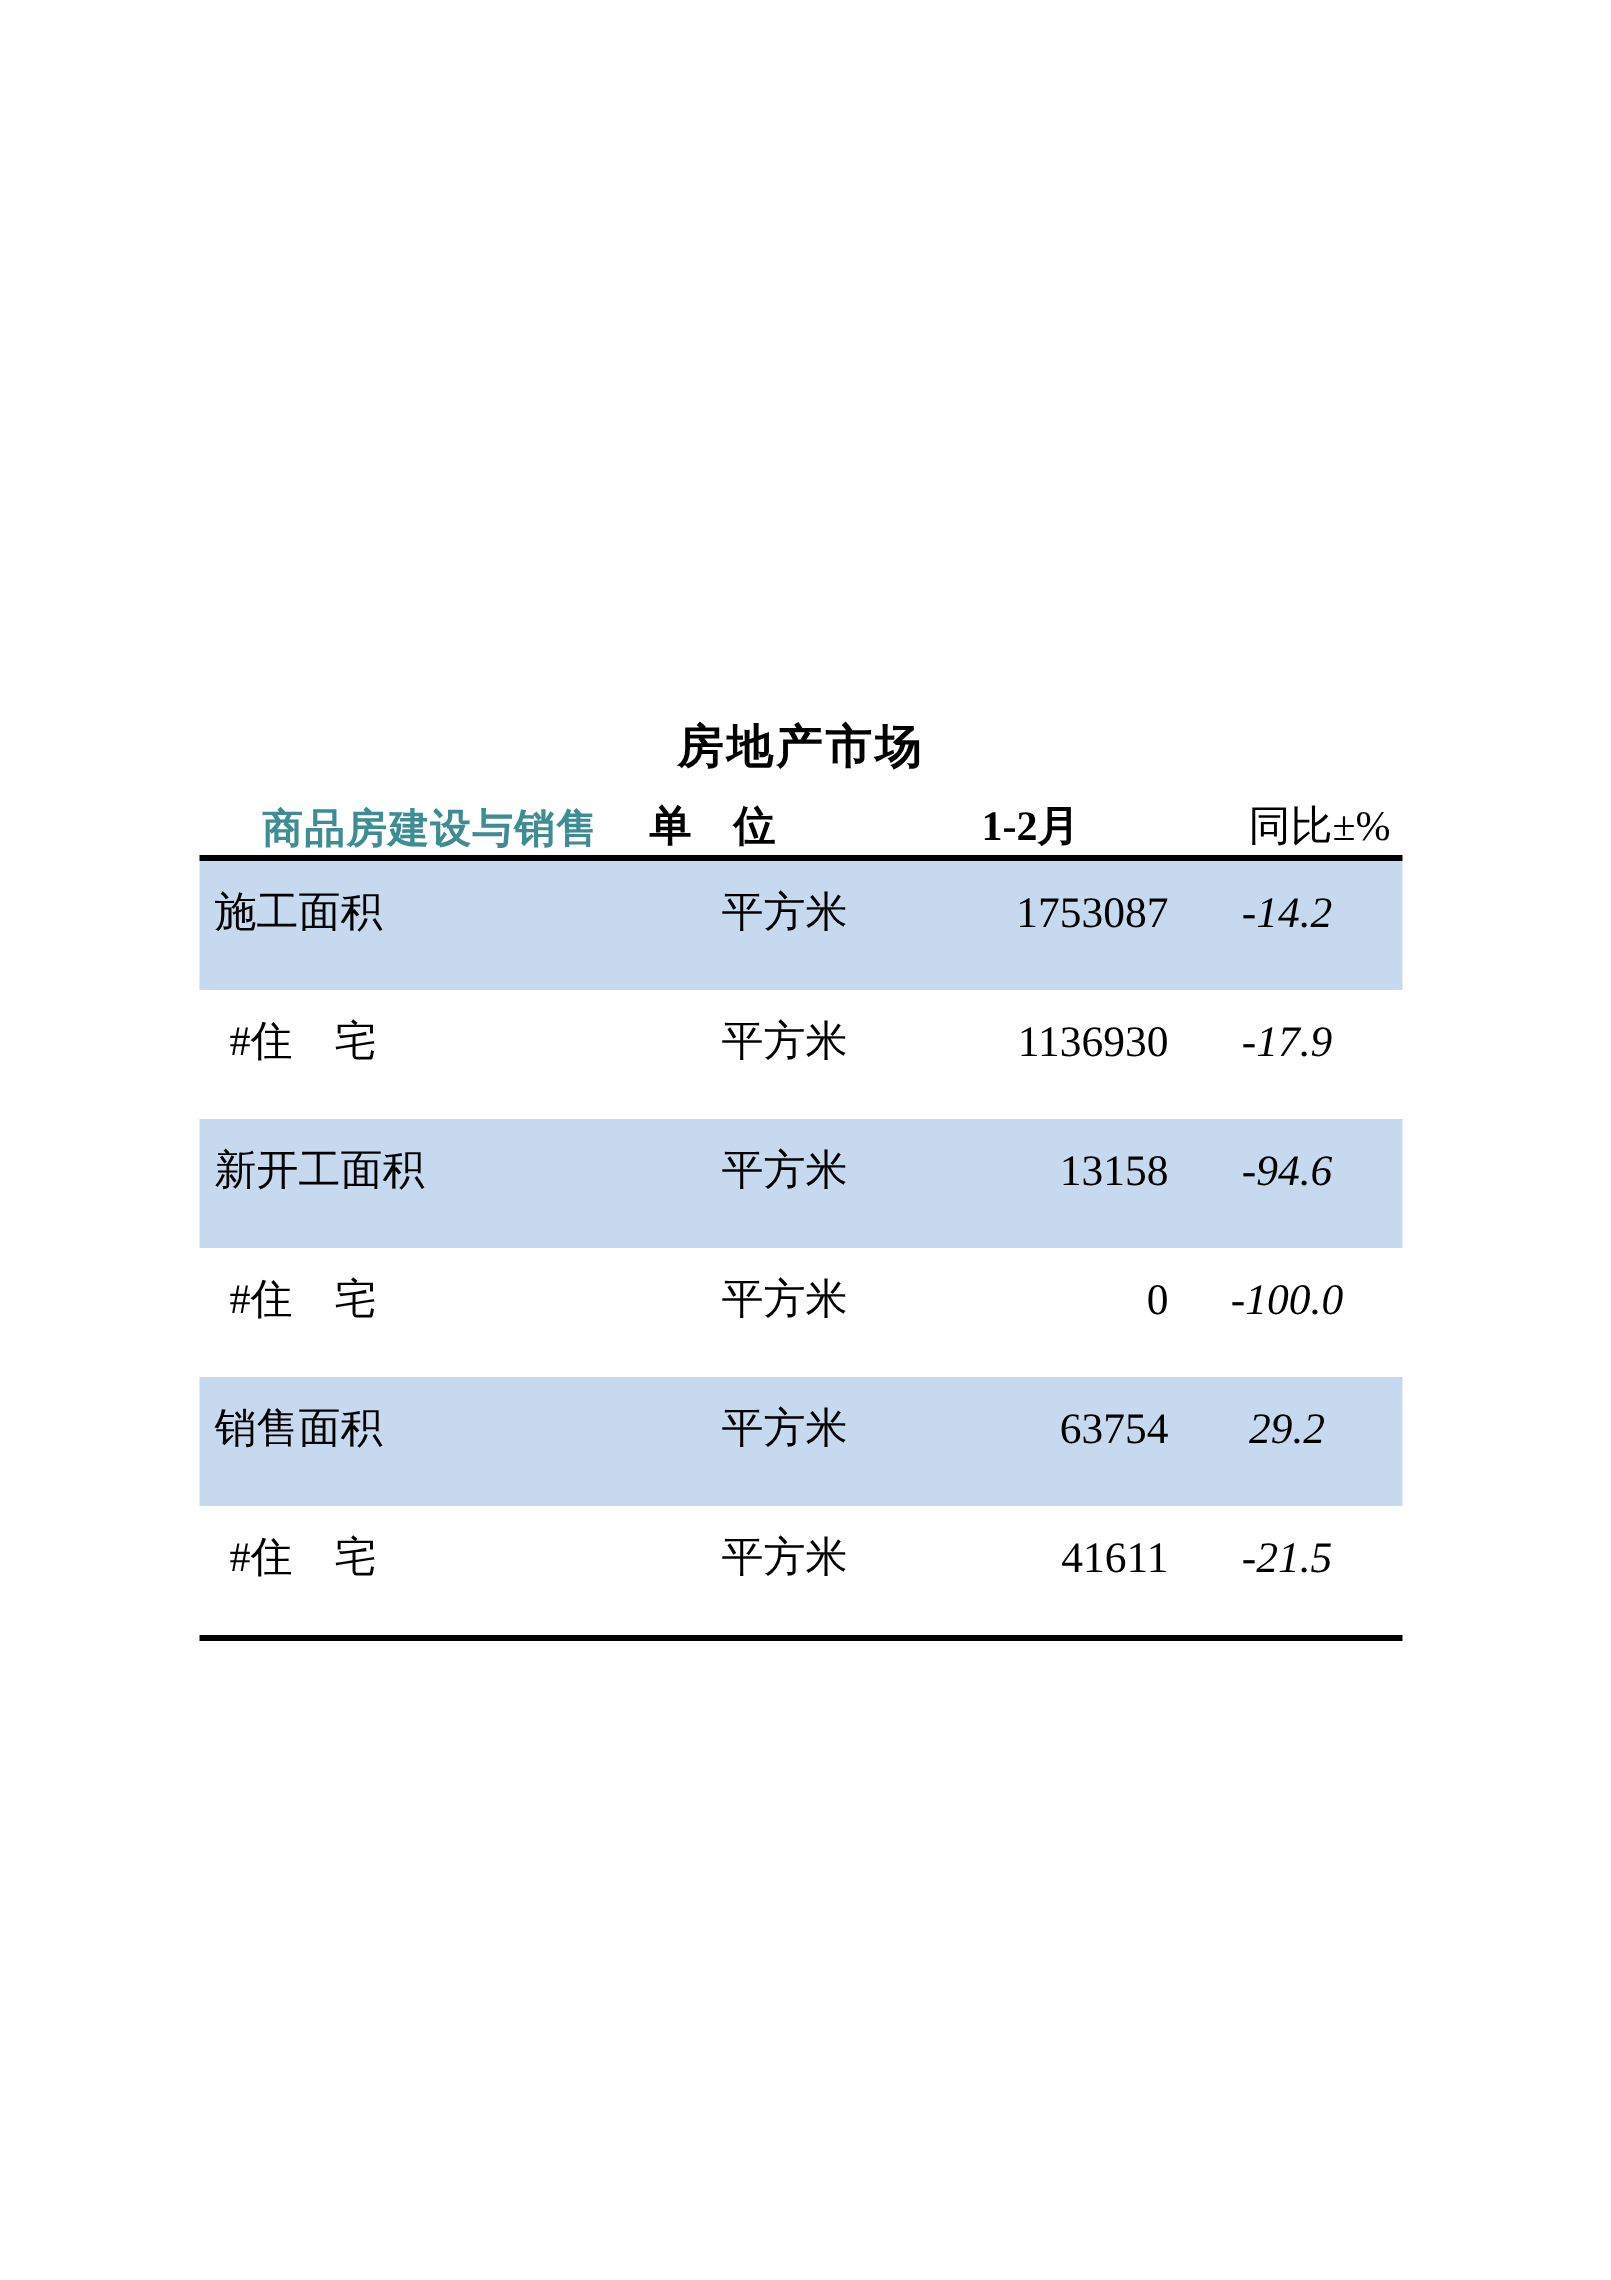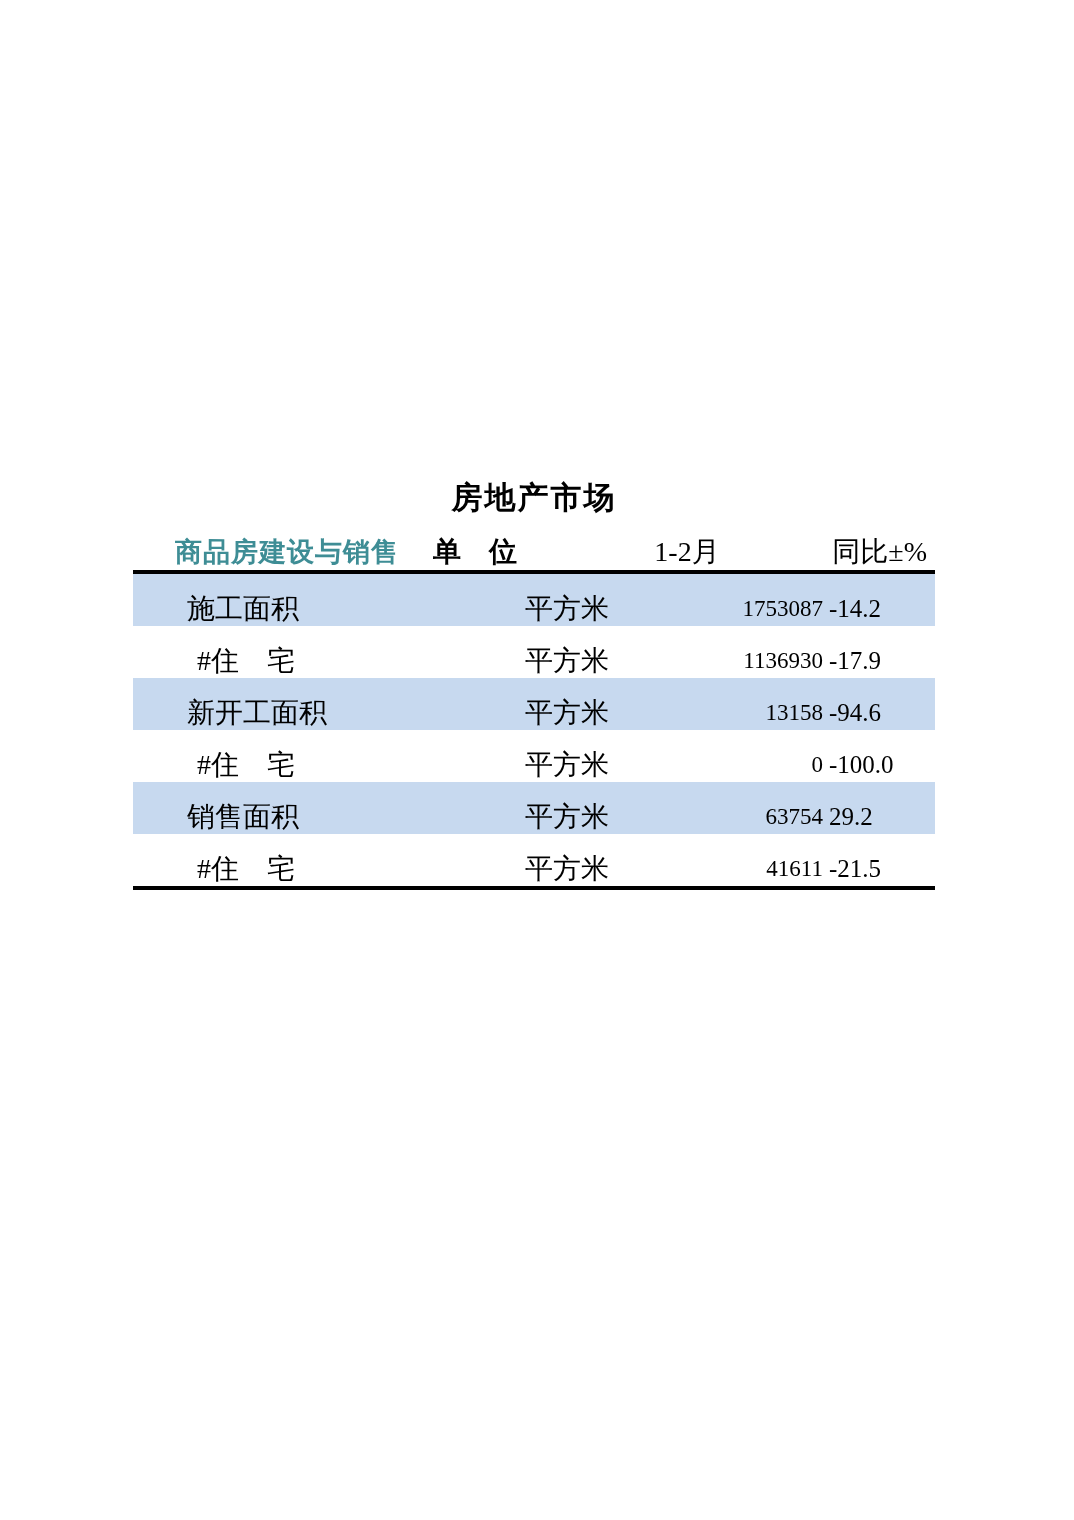--- a/index.html
+++ b/index.html
@@ -47,40 +47,39 @@
   }
   .thead .h-product {
     color: var(--accent);
     font-weight: bold;
     padding-left: 8px;
     text-align: center;
     font-size: 27px;
     letter-spacing: 1px;
   }
   .thead .h-unit   { font-weight: bold; }
-  .thead .h-period { text-align: center; font-weight: normal; padding-right: 24px; }
+  .thead .h-period { text-align: center; font-weight: bold; padding-right: 24px; }
   .thead .h-yoy    { text-align: right;  font-weight: normal; padding-right: 8px; }
   .tbody {
     border-bottom: 4px solid #000;
   }
   .trow {
     display: grid;
     grid-template-columns: 300px 180px 172px 150px;
-    height: 52px;
+    height: 86px;
     line-height: 70px;
     font-size: 28px;
     background: #ffffff;
-    padding-left: 44px;
   }
   .trow.band { background: var(--band); }
   .c-label { text-align: left; padding-left: 10px; }
   .trow.sub .c-label { padding-left: 20px; }
   .c-unit  { text-align: center; }
-  .c-value { text-align: right; padding-right: 6px;  font-size: 23px; }
-  .c-yoy   { text-align: left; padding-right: 4px;  font-size: 25px; }
+  .c-value { text-align: right; padding-right: 6px;  font-size: 29px; }
+  .c-yoy   { text-align: center; padding-right: 4px;  font-size: 29px; font-style: italic; }
 </style>
 </head>
 <body>
 
 <div class="sheet">
   <div class="content">
 
     <div class="doc-title">房地产市场</div>
 
     <div class="thead">

